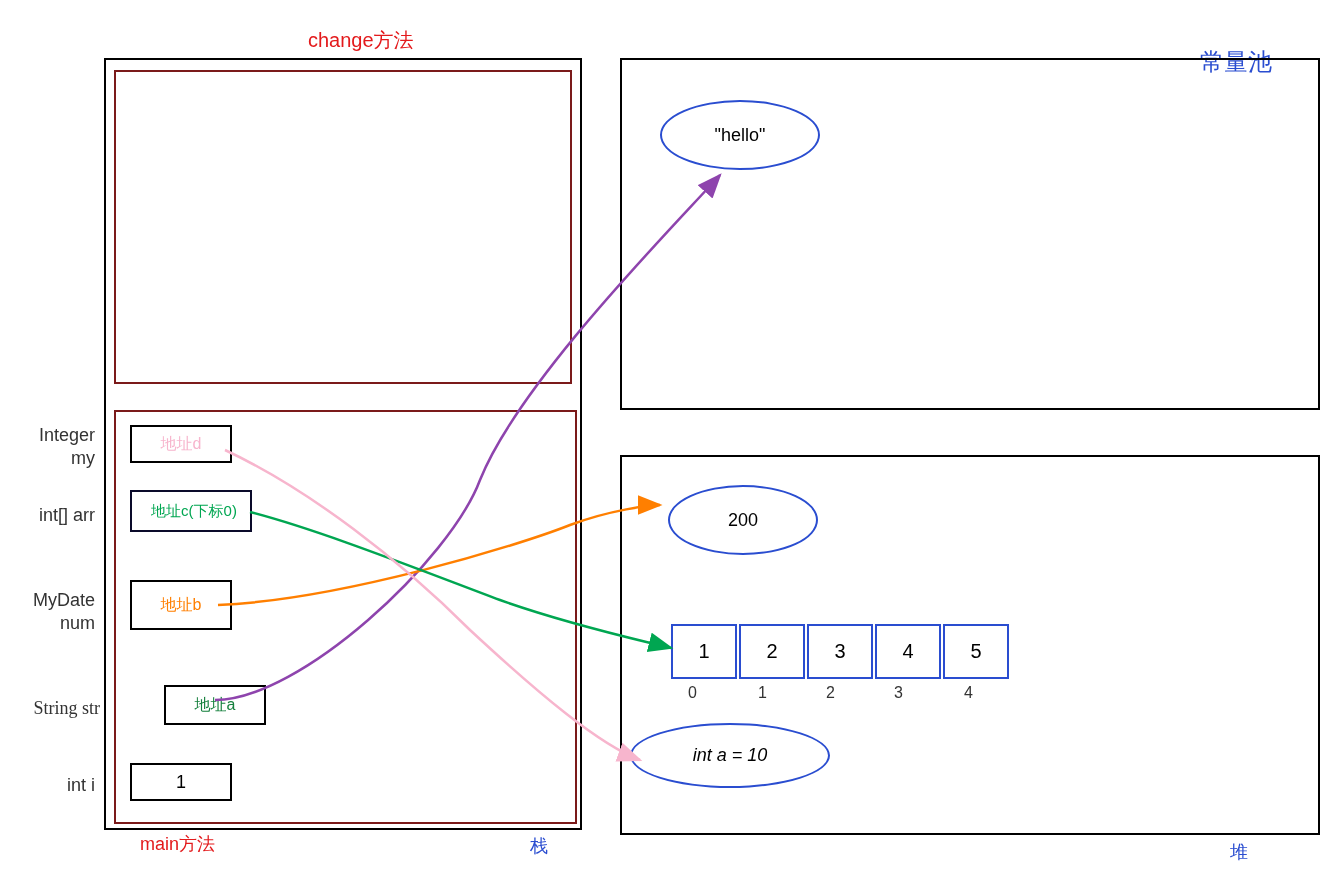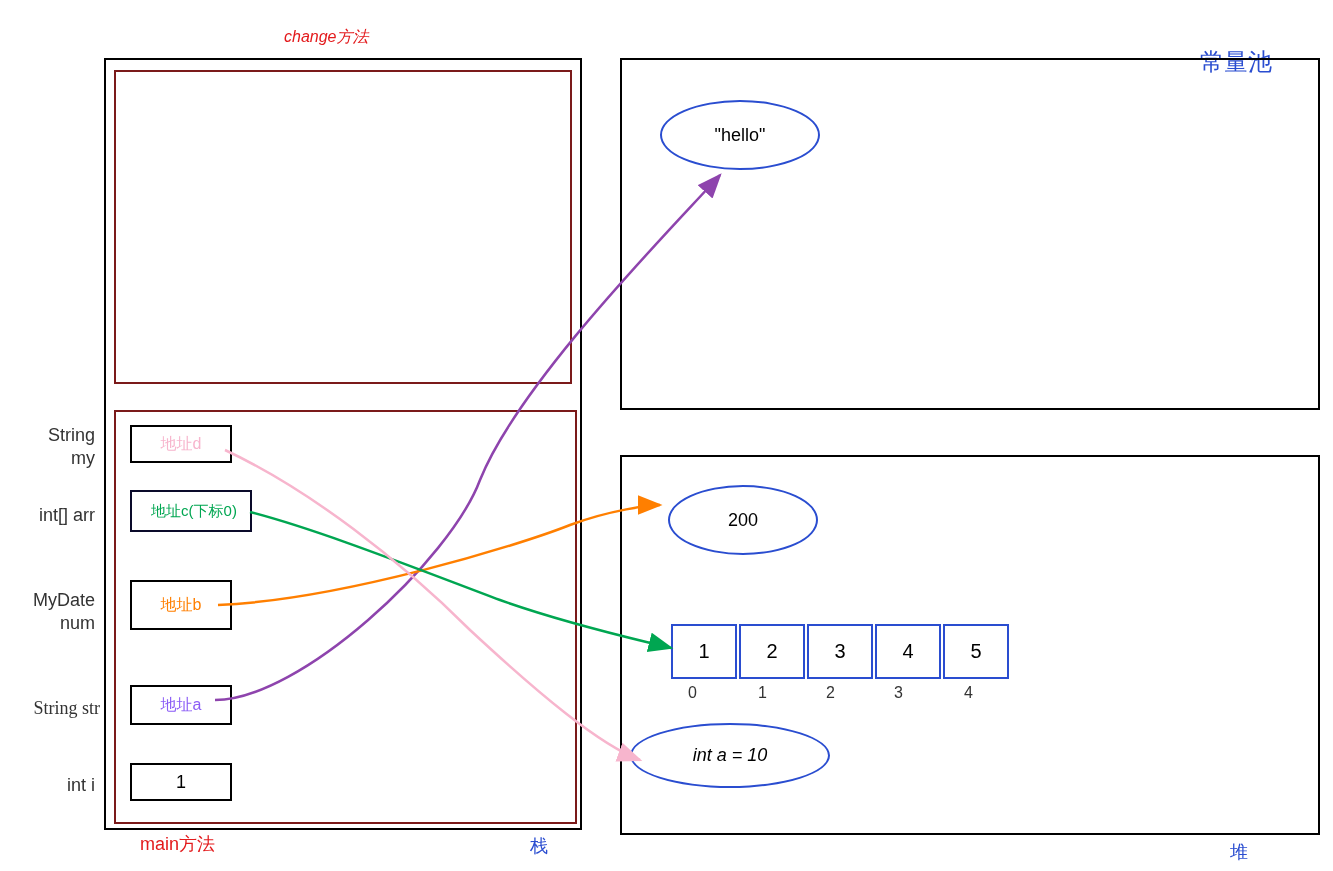--- a/index.html
+++ b/index.html
@@ -11,21 +11,21 @@
       background: #fff;
     }
     .abs { position: absolute; }
     .box-black { border: 2px solid #000; }
     .box-darkred { border: 2px solid #7b1a1a; }
     .text-red { color: #e31a1c; }
     .text-blue { color: #2a4dd0; }
     .text-green { color: #00a651; }
     .text-pink { color: #f7b5cd; }
     .text-orange { color: #ff7f00; }
-    .text-purple { color: #8b5cf6; }
+    .text-purple { color: #15803d; margin-left: 34px; }
     .text-black { color: #000; }
     .label-left { text-align: right; font-size: 18px; color: #333; }
     .small-box {
       border: 2px solid #000;
       text-align: right;
       display: flex;
       align-items: center;
       justify-content: center;
       font-size: 16px;
       background: #fff;
@@ -62,35 +62,35 @@
       position: absolute;
       top: 0; left: 0;
       width: 1333px;
       height: 871px;
       pointer-events: none;
     }
   </style>
 </head>
 <body>
 
-<div class="abs text-red" style="left:284px; top:27px; font-size:16px;font-style:italic;">change方法</div>
+<div class="abs text-red" style="left:308px; top:27px; font-size:20px;">change方法</div>
 
 <div class="abs text-blue" style="left:1200px; top:46px; font-size:24px;">常量池</div>
 
 <div class="abs box-black" style="left:104px; top:58px; width:478px; height:772px;"></div>
 
 <div class="abs box-darkred" style="left:114px; top:70px; width:458px; height:314px;"></div>
 
 <div class="abs box-darkred" style="left:114px; top:410px; width:463px; height:414px;"></div>
 
 <div class="abs box-black" style="left:620px; top:58px; width:700px; height:352px;"></div>
 
 <div class="abs box-black" style="left:620px; top:455px; width:700px; height:380px;"></div>
 
-<div class="abs label-left" style="left:0px; top:425px; width:95px;">String</div>
+<div class="abs label-left" style="left:0px; top:425px; width:95px;">Integer</div>
 <div class="abs label-left" style="left:0px; top:448px; width:95px;">my</div>
 <div class="abs label-left" style="left:0px; top:505px; width:95px;">int[] arr</div>
 <div class="abs label-left" style="left:0px; top:590px; width:95px;">MyDate</div>
 <div class="abs label-left" style="left:0px; top:613px; width:95px;">num</div>
 <div class="abs label-left" style="left:0px; top:698px; width:100px;font-family:Liberation Serif, serif;">String str</div>
 <div class="abs label-left" style="left:0px; top:775px; width:95px;">int i</div>
 
 <div class="abs small-box text-pink" style="left:130px; top:425px; width:102px; height:38px;">地址d</div>
 <div class="abs small-box dark-box text-green" style="left:130px; top:490px; width:122px; height:42px; font-size:15px;">地址c(下标0)</div>
 <div class="abs small-box text-orange" style="left:130px; top:580px; width:102px; height:50px;">地址b</div>

